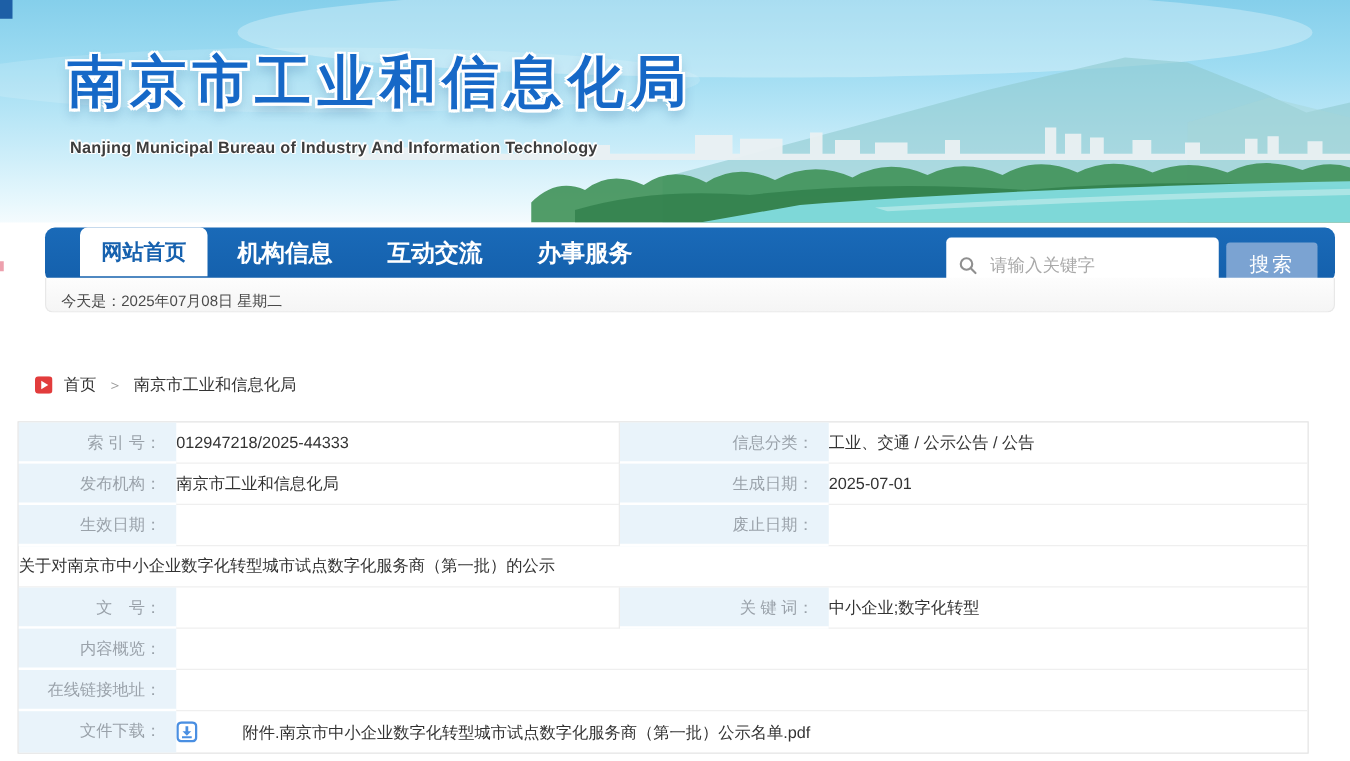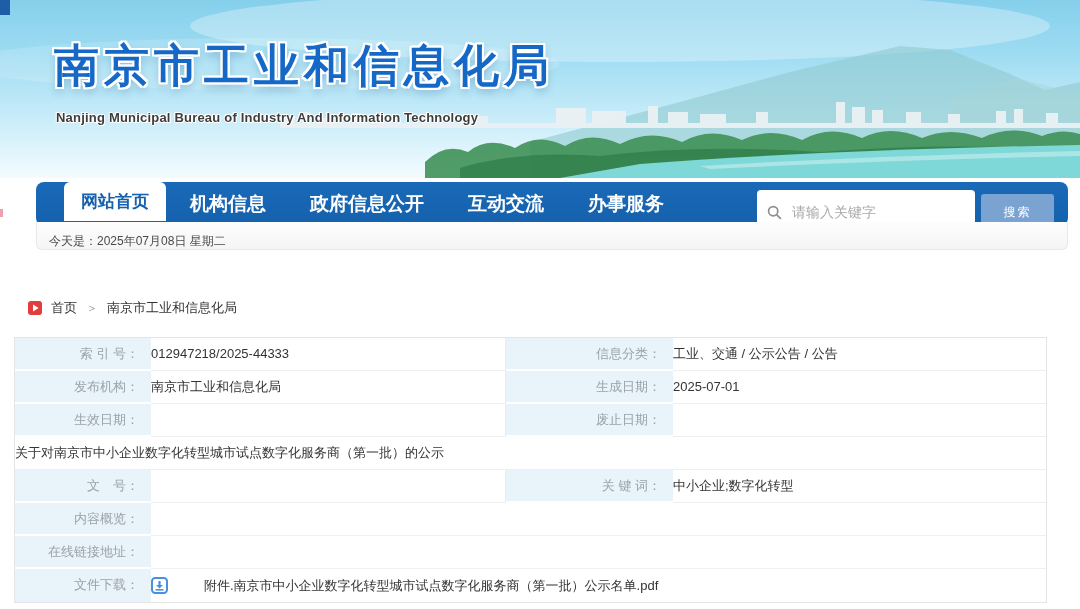--- a/index.html
+++ b/index.html
@@ -31,42 +31,42 @@
     font-weight:bold;text-decoration:none;cursor:pointer;display:block;}
   .nav-item:first-of-type{margin-left:2px;}
   .search-wrap{position:absolute;right:14px;top:8px;display:flex;align-items:center;}
   .search-box{display:flex;align-items:center;width:218px;height:44px;background:#ffffff;
     border-radius:4px;}
   .search-box .mag{margin:0 8px 0 10px;display:flex;align-items:center;}
   .search-box input{flex:1;border:none;outline:none;background:transparent;
     font-size:14px;color:#333;font-family:inherit;min-width:0;}
   .search-box input::placeholder{color:#a9a9a9;}
   .search-btn{width:73px;height:37px;margin-left:6px;background:#7ba3d2;border:none;
-    border-radius:3px;color:#fff;font-size:12px;letter-spacing:2px;cursor:pointer;font-family:inherit;}
+    border-radius:3px;color:#fff;font-size:16px;letter-spacing:2px;cursor:pointer;font-family:inherit;}
 
   
   .datebar{position:absolute;left:36px;top:222px;width:1032px;height:28px;box-sizing:border-box;
     background:linear-gradient(180deg,#fdfdfd,#f5f5f5);border:1px solid #e8e8e8;border-top:none;
     border-radius:0 0 6px 6px;line-height:39px;padding-left:12px;font-size:12px;color:#4a4a4a;}
 
   
   .breadcrumb{position:absolute;left:28px;top:299px;display:flex;align-items:center;
     font-size:13px;color:#333;}
   .bc-icon{display:flex;align-items:center;margin-right:9px;}
   .breadcrumb a{color:#333;text-decoration:none;cursor:pointer;}
   .bc-sep{color:#999;font-size:12px;margin:0 9px;}
 
   
   .meta-table{position:absolute;left:14px;top:337px;width:1033px;box-sizing:border-box;
     border:1px solid #e4e4e4;background:#fff;}
   .mrow{display:flex;height:33px;}
   .lbl{background:#e9f3fa;color:#9aa2aa;font-size:13px;text-align:right;
     padding-right:12px;box-sizing:border-box;line-height:31px;border-bottom:2px solid #fff;
     white-space:nowrap;overflow:hidden;}
-  .lbl1{width:136px;}
+  .lbl1{width:126px;}
   .lbl2{width:167px;}
   .val{font-size:13px;color:#333;padding-left:0;line-height:32px;box-sizing:border-box;
     border-bottom:1px solid #efefef;white-space:nowrap;overflow:hidden;}
   .v1{width:355px;border-right:1px solid #ececec;}
   .v2{flex:1;}
   .full{flex:1;}
   .mrow:last-child .val{border-bottom:none;}
   .mrow:last-child .lbl{border-bottom:none;}
   .file-row{display:flex;align-items:center;}
   .dl-icon{display:flex;align-items:center;margin-right:36px;}
@@ -122,21 +122,20 @@
     <div class="site-title">南京市工业和信息化局</div>
     <div class="site-subtitle">Nanjing Municipal Bureau of Industry And Information Technology</div>
   </header>
 
   <div class="corner-accent"></div>
   <div class="edge-mark"></div>
 
   <nav class="navbar">
     <div class="nav-tab">网站首页</div>
     <a class="nav-item">机构信息</a>
-    <a class="nav-item">政府信息公开</a>
     <a class="nav-item">互动交流</a>
     <a class="nav-item">办事服务</a>
 
     <div class="search-wrap">
       <div class="search-box">
         <span class="mag">
           <svg width="15" height="15" viewBox="0 0 15 15">
             <circle cx="6.2" cy="6.2" r="4.6" fill="none" stroke="#8f8f8f" stroke-width="1.7"></circle>
             <line x1="9.8" y1="9.8" x2="13.4" y2="13.4" stroke="#8f8f8f" stroke-width="1.7" stroke-linecap="round"></line>
           </svg>

